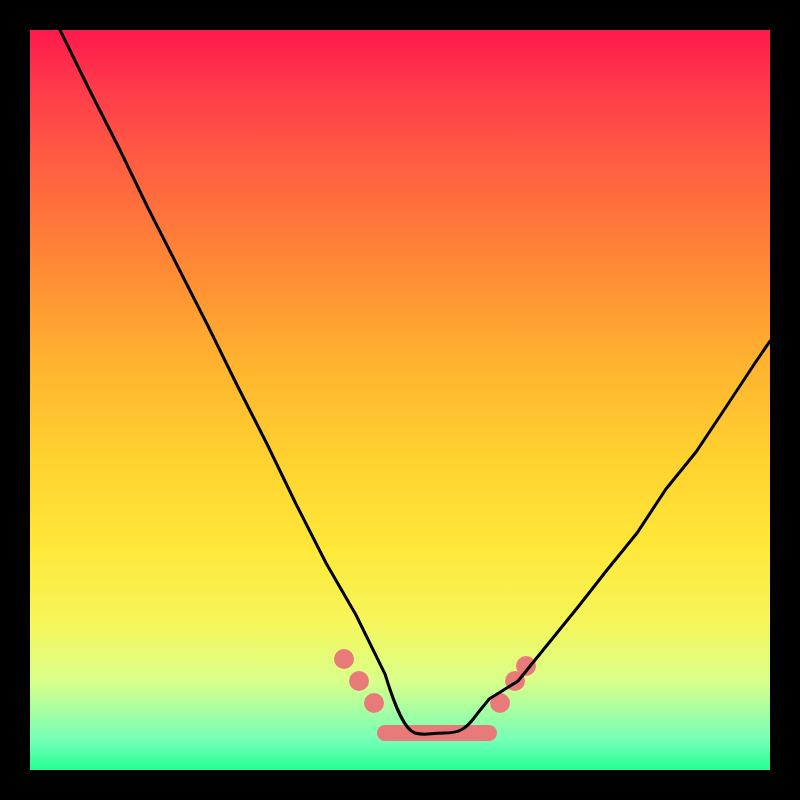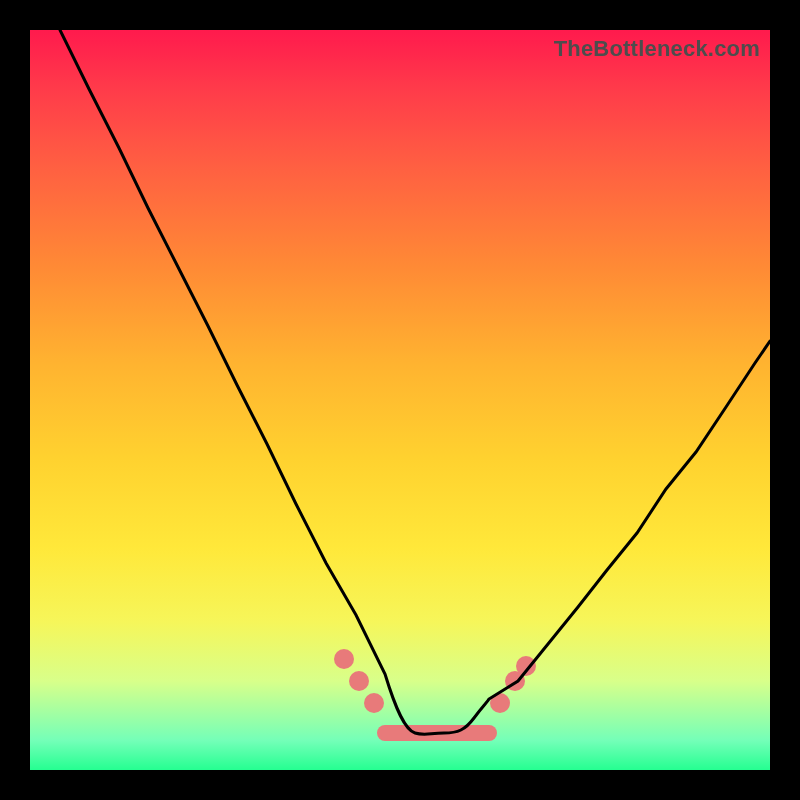--- a/index.html
+++ b/index.html
@@ -71,21 +71,20 @@
   .curve .bead {
     fill: #e87a7a;
   }
 </style>
 </head>
 <body>
 
 <div class="frame">
   <div class="plot">
 
-    <div class="watermark">TheBottleneck.com</div>
 
     <svg class="curve" viewBox="0 0 740 740" preserveAspectRatio="none">
 
       <path class="floor" d="M 355 703  L 459 703"></path>
 
       <g>
         <circle class="bead" cx="314" cy="629" r="10"></circle>
         <circle class="bead" cx="329" cy="651" r="10"></circle>
         <circle class="bead" cx="344" cy="673" r="10"></circle>
       </g>

